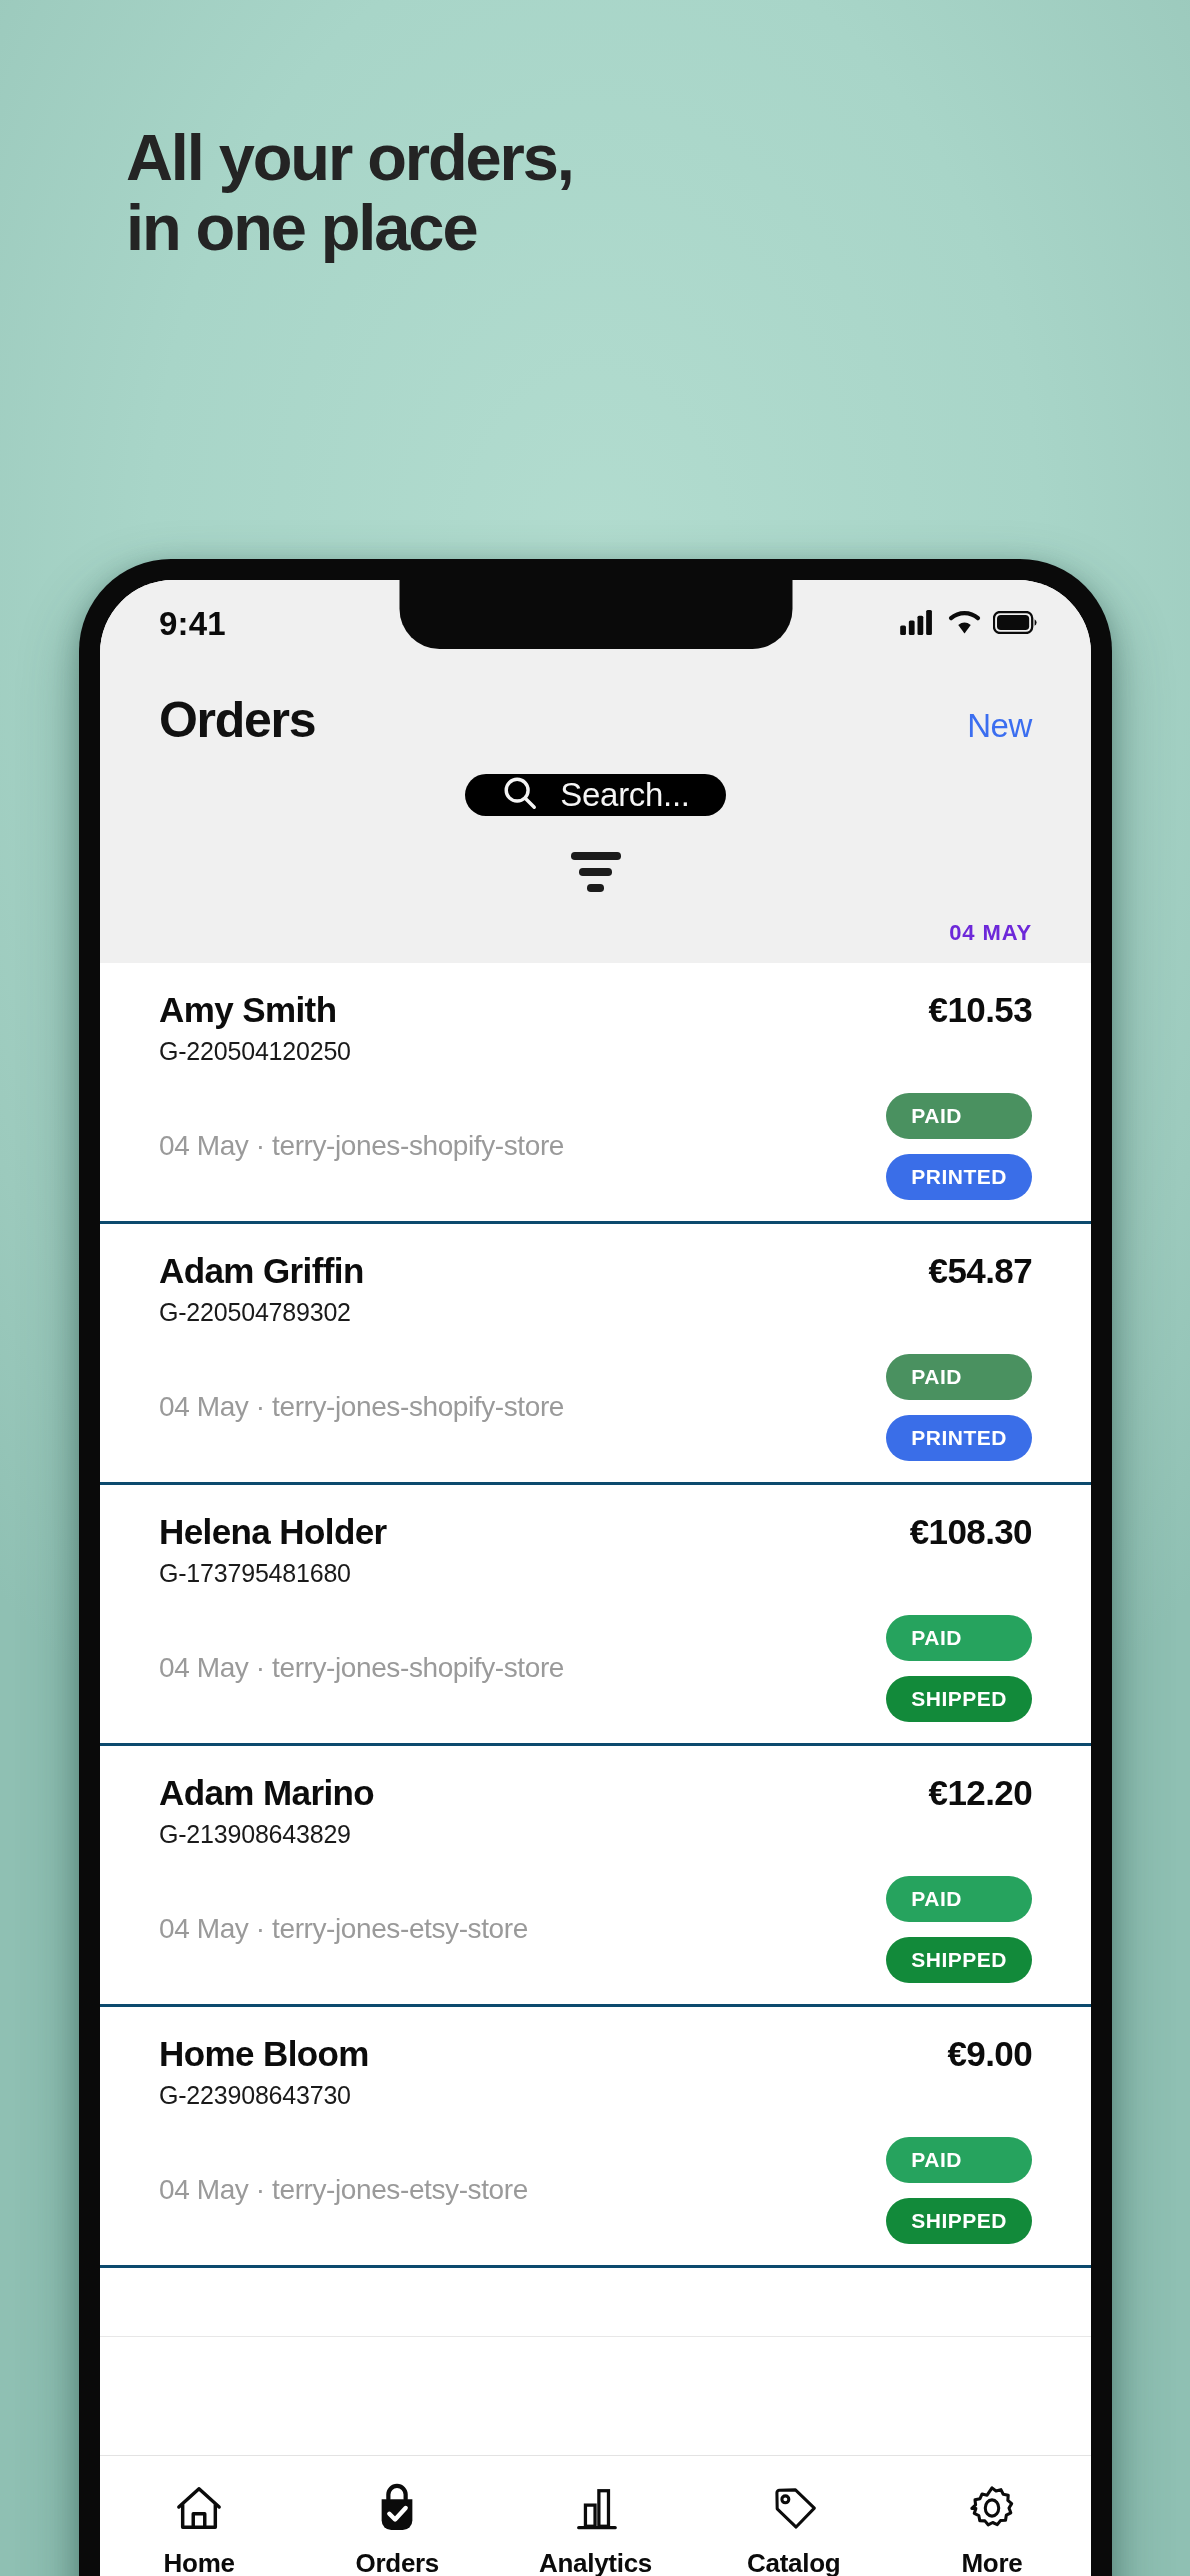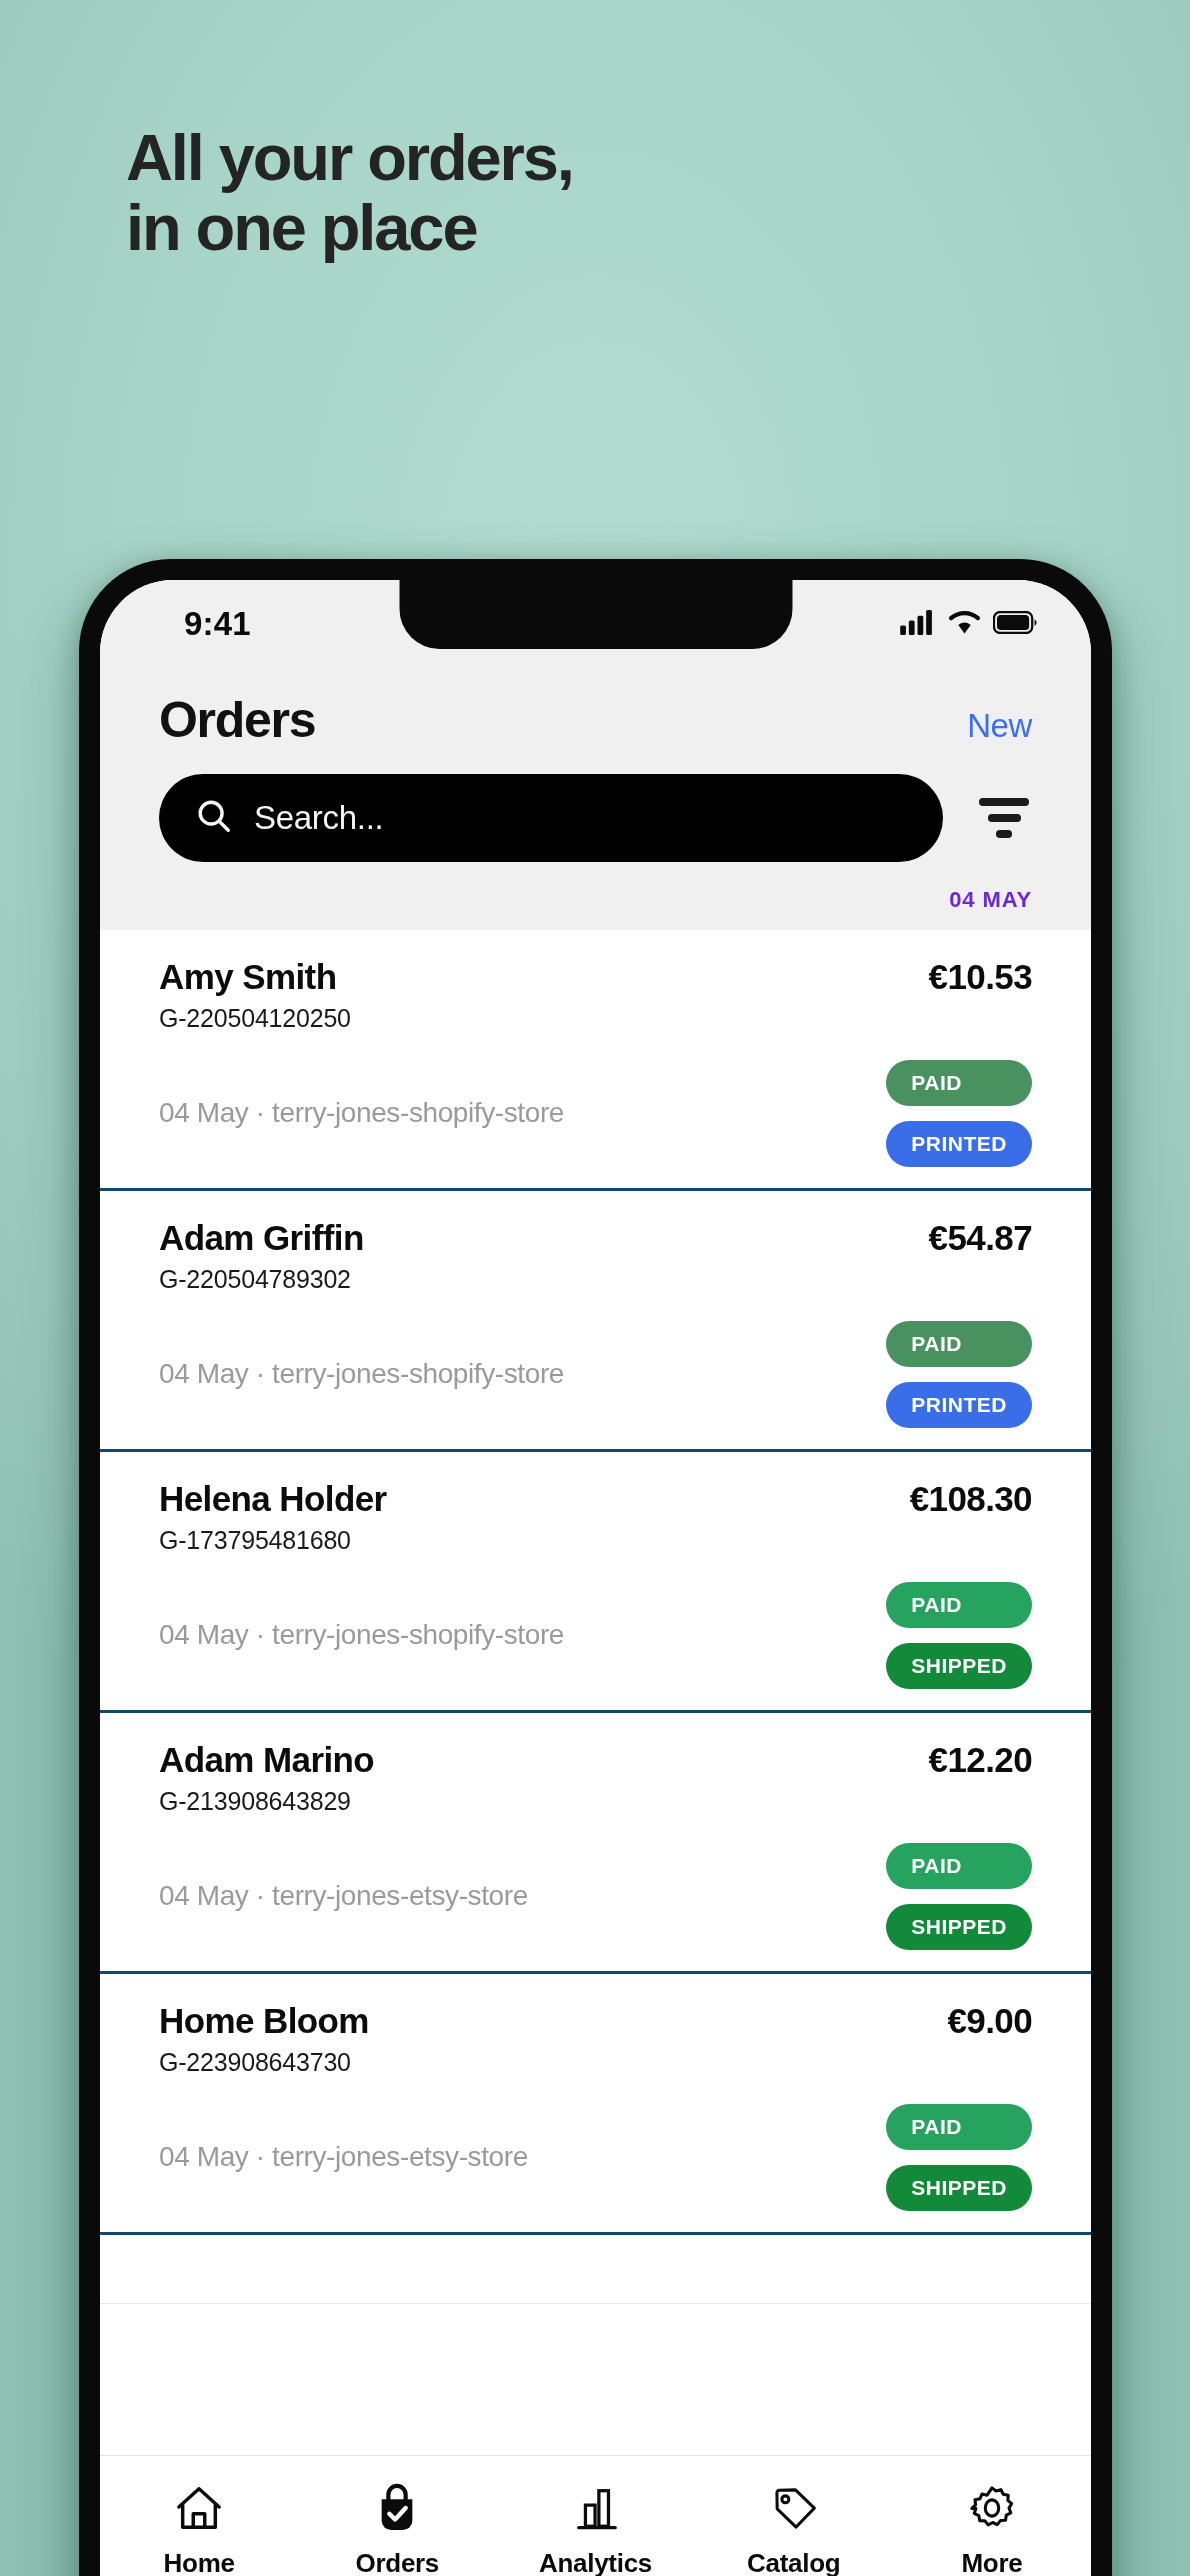--- a/index.html
+++ b/index.html
@@ -88,21 +88,20 @@
     height: 73px;
     background: #0a0a0a;
     border-radius: 0 0 40px 40px;
   }
   #clock {
     font-size: 33px;
     font-weight: 700;
     color: #0b0b0b;
     letter-spacing: 0.2px;
     z-index: 2;
-    margin-left: 25px;
   }
   #status-icons {
     display: flex;
     align-items: center;
     gap: 12.5px;
     z-index: 2;
   }
 
   
   #header-area { background: #f0f0f0; padding: 0 59px; }
@@ -123,20 +122,21 @@
     font-weight: 500;
     color: #3b6ef0;
     letter-spacing: -0.4px;
   }
 
   #search-row {
     display: flex;
     align-items: center;
     gap: 33px;
     padding: 25px 0 0 0;
+    flex-direction: column;
   }
   #search-pill {
     flex: 1;
     height: 88px;
     background: #000000;
     border-radius: 44px;
     display: flex;
     align-items: center;
     gap: 21px;
     padding: 0 36px;

